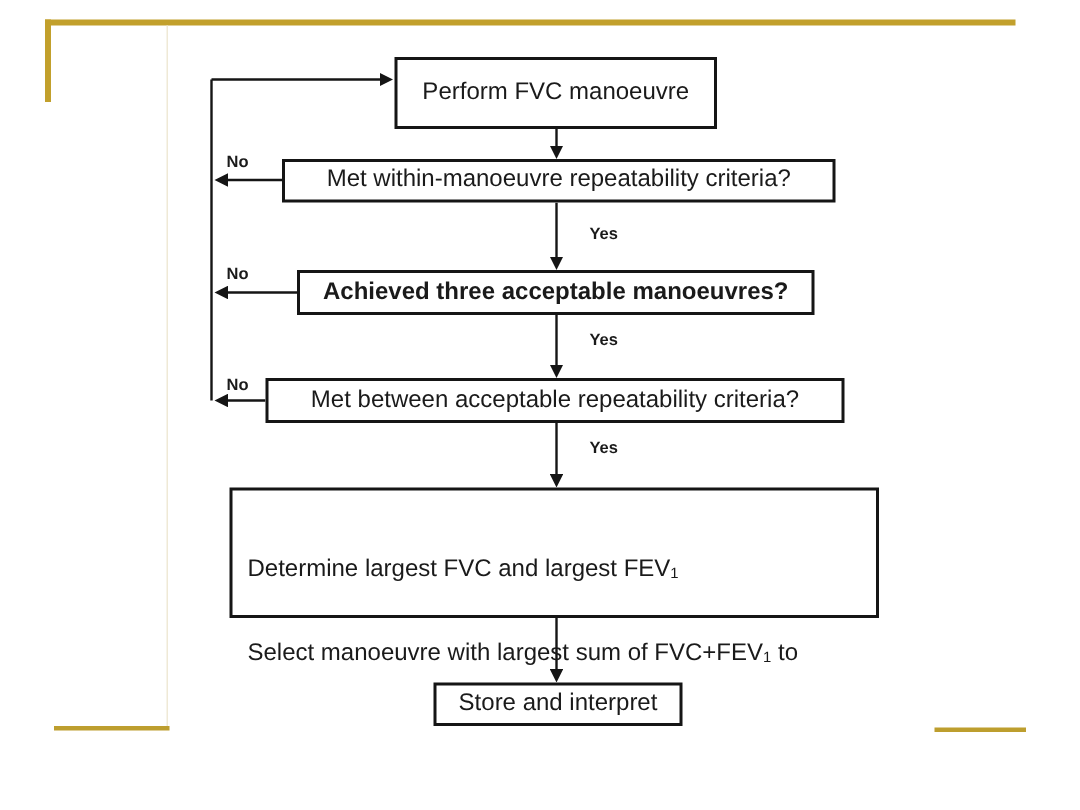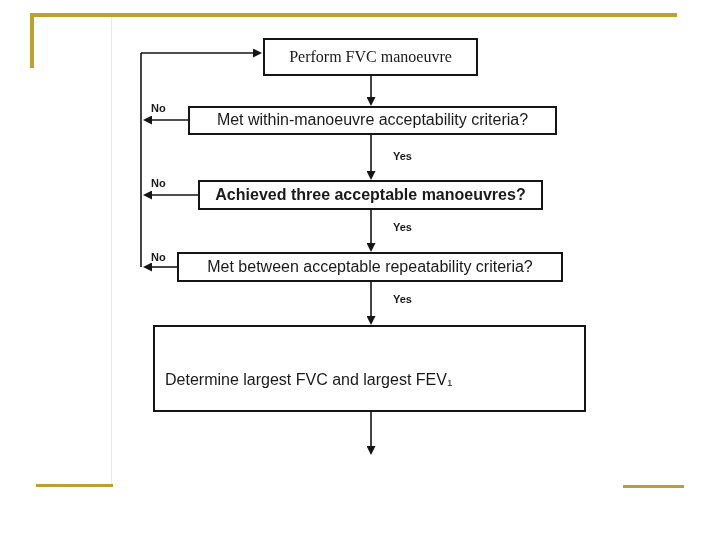--- a/index.html
+++ b/index.html
@@ -71,32 +71,34 @@
       <path d="M371,135 L371,175" marker-end="url(#ah)"></path>
       <path d="M371,210 L371,247" marker-end="url(#ah)"></path>
       <path d="M371,282 L371,320" marker-end="url(#ah)"></path>
       <path d="M371,412 L371,450" marker-end="url(#ah)"></path>
       <path d="M188,120 L148,120" marker-end="url(#ah)"></path>
       <path d="M198,195 L148,195" marker-end="url(#ah)"></path>
       <path d="M177,267 L148,267" marker-end="url(#ah)"></path>
     </g>
   </svg>
 
-  <div class="box" style="left:263px; top:38px;  width:215px; height:38px;font-family:Liberation Serif, serif;">Perform FVC manoeuvre</div>
+  <div class="box" style="left:263px; top:38px;  width:215px; height:48px;">Perform FVC manoeuvre</div>
 
-  <div class="box" style="left:188px; top:106px; width:369px; height:29px;">Met within-manoeuvre acceptability criteria?</div>
+  <div class="box" style="left:188px; top:106px; width:369px; height:29px;">Met within-manoeuvre repeatability criteria?</div>
 
   <div class="box" style="left:198px; top:180px; width:345px; height:30px;font-weight:bold;">Achieved three acceptable manoeuvres?</div>
 
   <div class="box" style="left:177px; top:252px; width:386px; height:30px;">Met between acceptable repeatability criteria?</div>
 
   <div class="box big" style="left:153px; top:325px; width:433px; height:87px;">
     <div class="bigline l1"><span>Determine largest FVC and largest FEV</span><span class="sub">1</span></div>
+    <div class="bigline l2"><span>Select manoeuvre with largest sum of FVC+FEV</span><span class="sub">1</span><span> to</span></div>
   </div>
 
+  <div class="box" style="left:289px; top:455px; width:166px; height:29px;">Store and interpret</div>
 
   <span class="edge-label" style="left:151px; top:100px;">No</span>
   <span class="edge-label" style="left:151px; top:175px;">No</span>
   <span class="edge-label" style="left:151px; top:249px;">No</span>
 
   <span class="edge-label" style="left:393px; top:148px;">Yes</span>
   <span class="edge-label" style="left:393px; top:219px;">Yes</span>
   <span class="edge-label" style="left:393px; top:291px;">Yes</span>
 
 </div>

